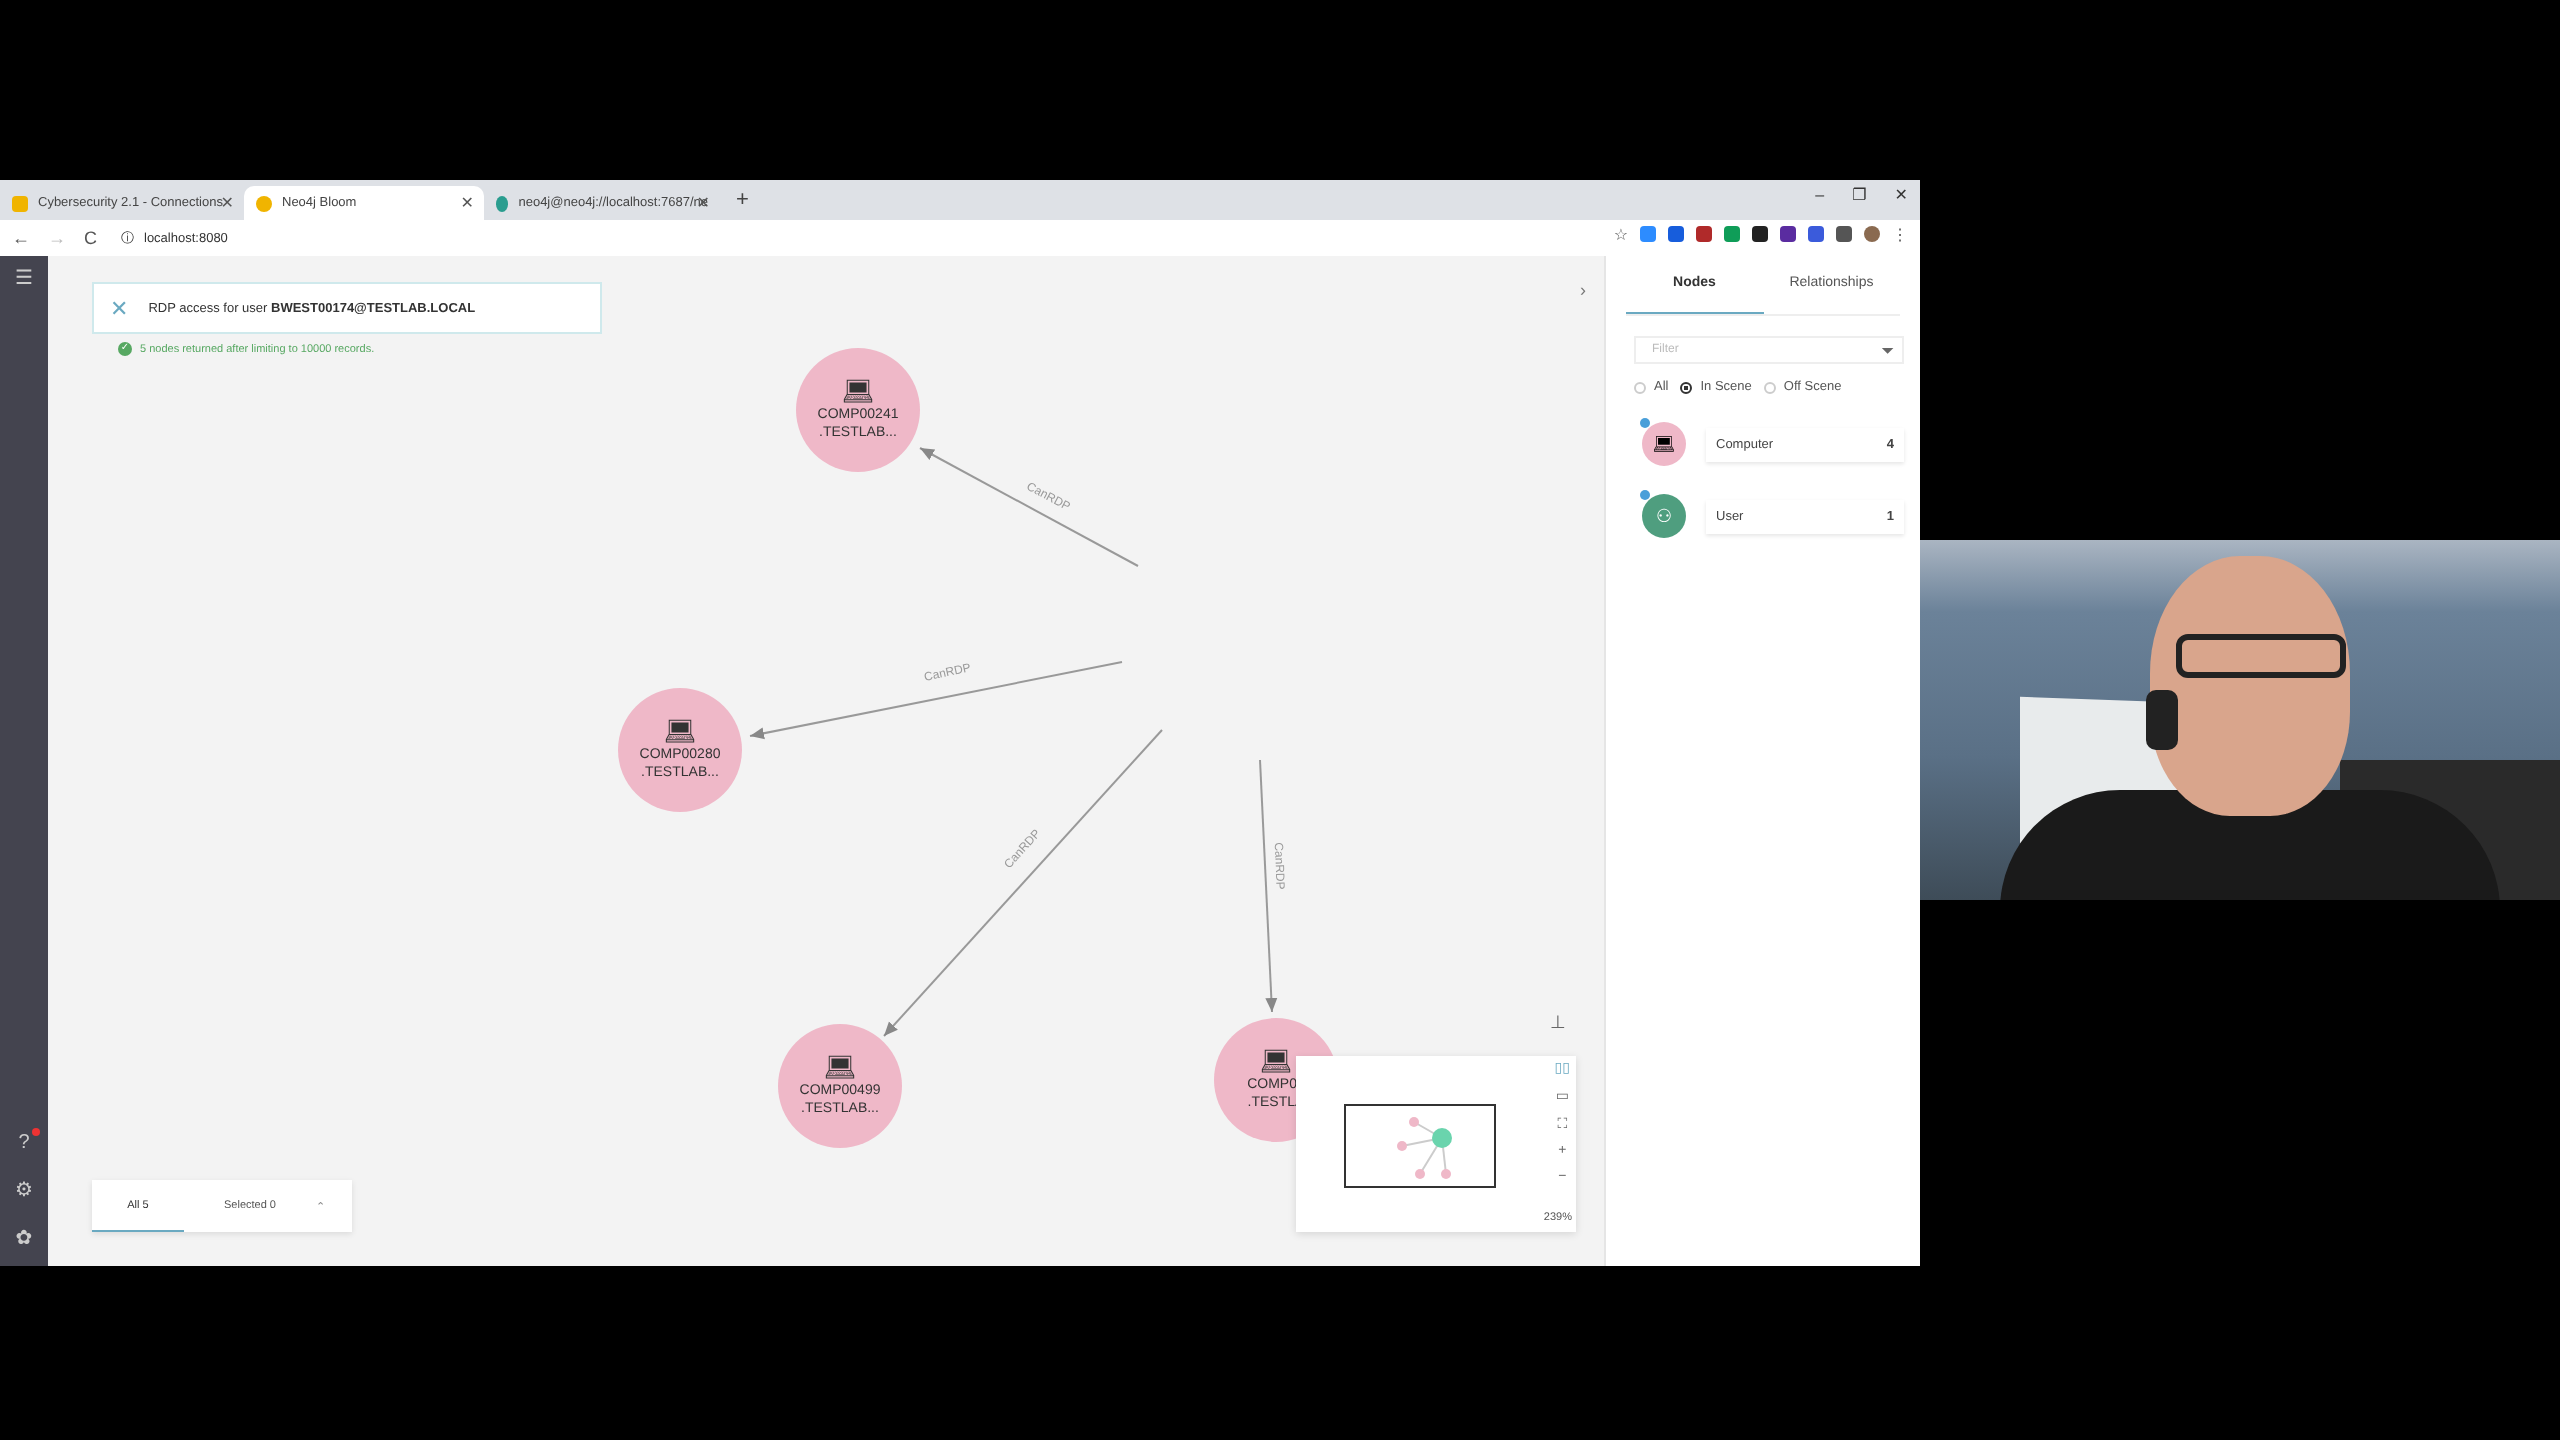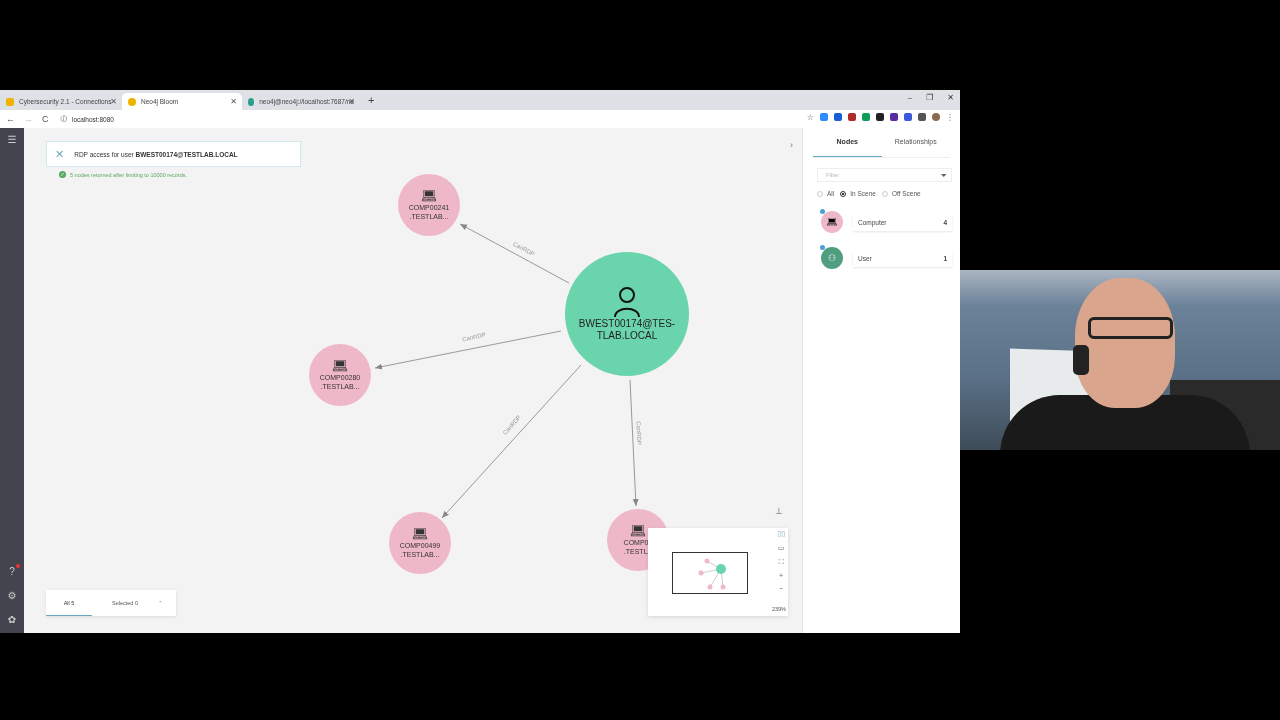--- a/index.html
+++ b/index.html
@@ -141,28 +141,20 @@
         <line x1="545" y1="155" x2="436" y2="96" stroke="#999" stroke-width="1" marker-end="url(#ar)"></line>
         <line x1="537" y1="203" x2="351" y2="240" stroke="#999" stroke-width="1" marker-end="url(#ar)"></line>
         <line x1="557" y1="237" x2="418" y2="390" stroke="#999" stroke-width="1" marker-end="url(#ar)"></line>
         <line x1="606" y1="252" x2="612" y2="378" stroke="#999" stroke-width="1" marker-end="url(#ar)"></line>
       </svg>
       <span class="rel" style="left:488px;top:118px;transform:rotate(28deg)">CanRDP</span>
       <span class="rel" style="left:438px;top:206px;transform:rotate(-12deg)">CanRDP</span>
       <span class="rel" style="left:476px;top:294px;transform:rotate(-48deg)">CanRDP</span>
       <span class="rel" style="left:603px;top:302px;transform:rotate(88deg)">CanRDP</span>
 
-      <div class="node user" style="left:541px;top:124px">
-        <svg width="28" height="32" viewBox="0 0 28 32">
-            <circle cx="14" cy="9" r="7" fill="none" stroke="#111" stroke-width="2"></circle>
-            <path d="M2,31 C2,20 26,20 26,31" fill="none" stroke="#111" stroke-width="2"></path>
-          </svg>
-        <span>BWEST00174@TES-</span>
-        <span>TLAB.LOCAL</span>
-      </div>
 
       <div class="node comp" style="left:374px;top:46px">
         <span style="font-size:13px;line-height:14px">💻︎</span>
         <span>COMP00241</span>
         <span>.TESTLAB...</span>
       </div>
       <div class="node comp" style="left:285px;top:216px">
         <span style="font-size:13px;line-height:14px">💻︎</span>
         <span>COMP00280</span>
         <span>.TESTLAB...</span>

